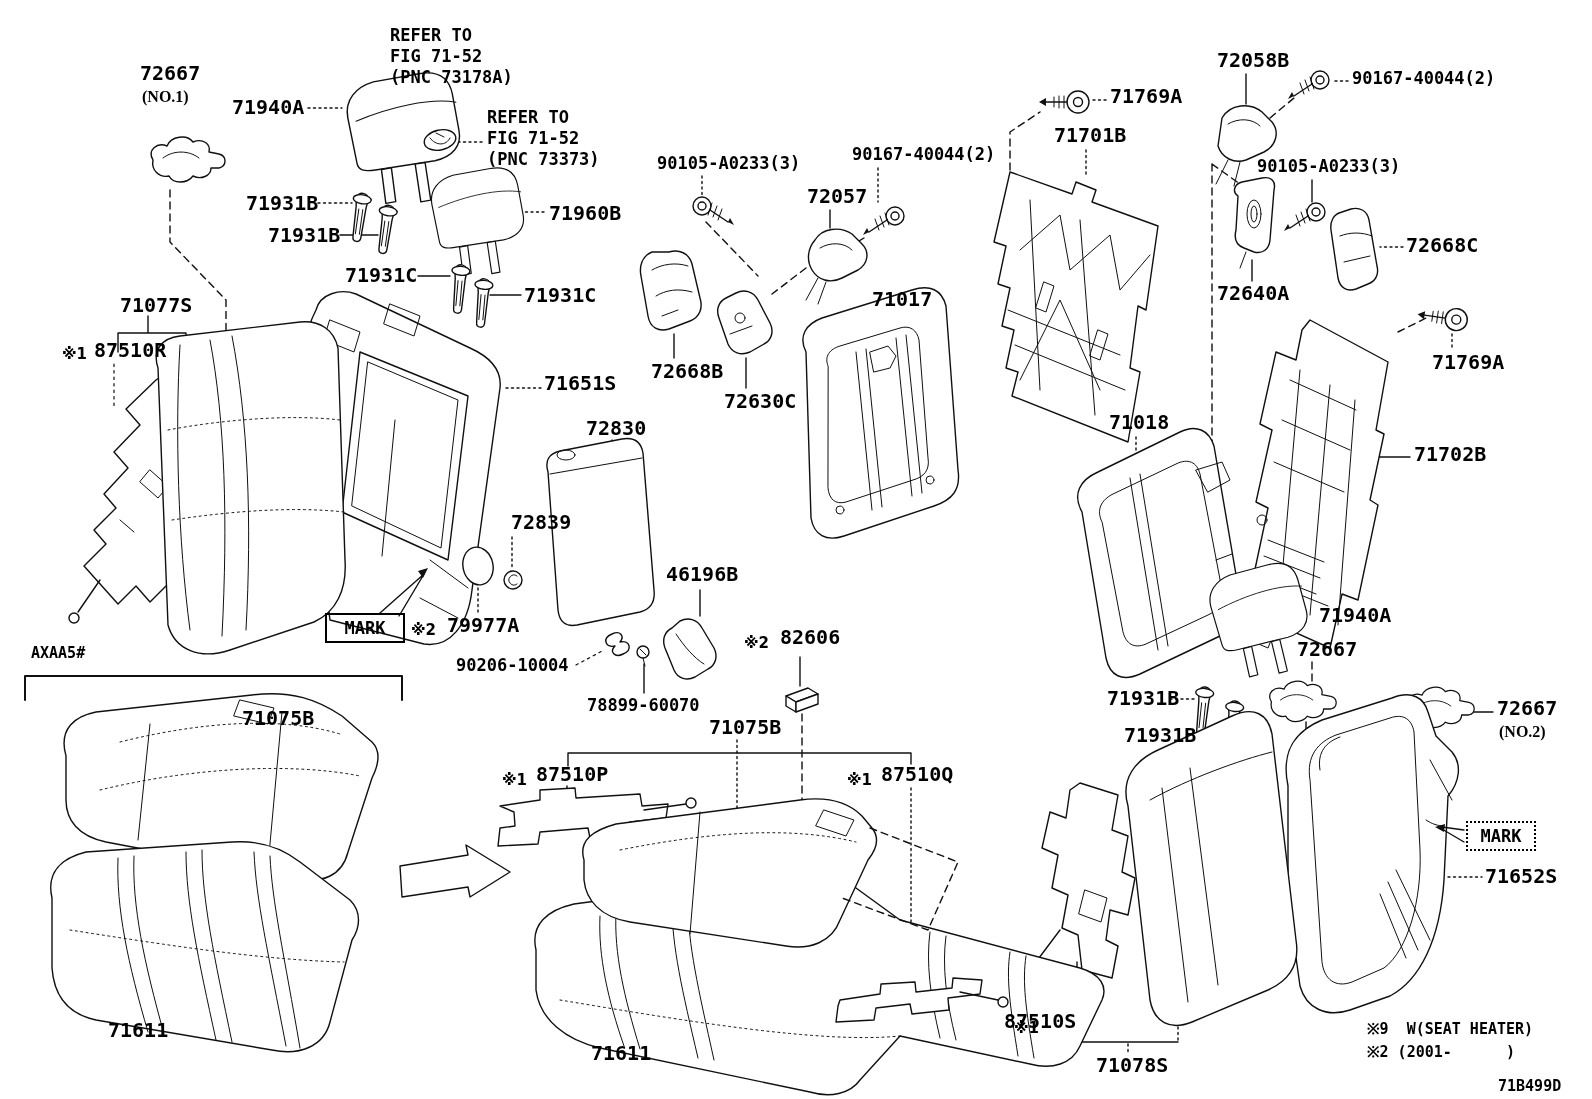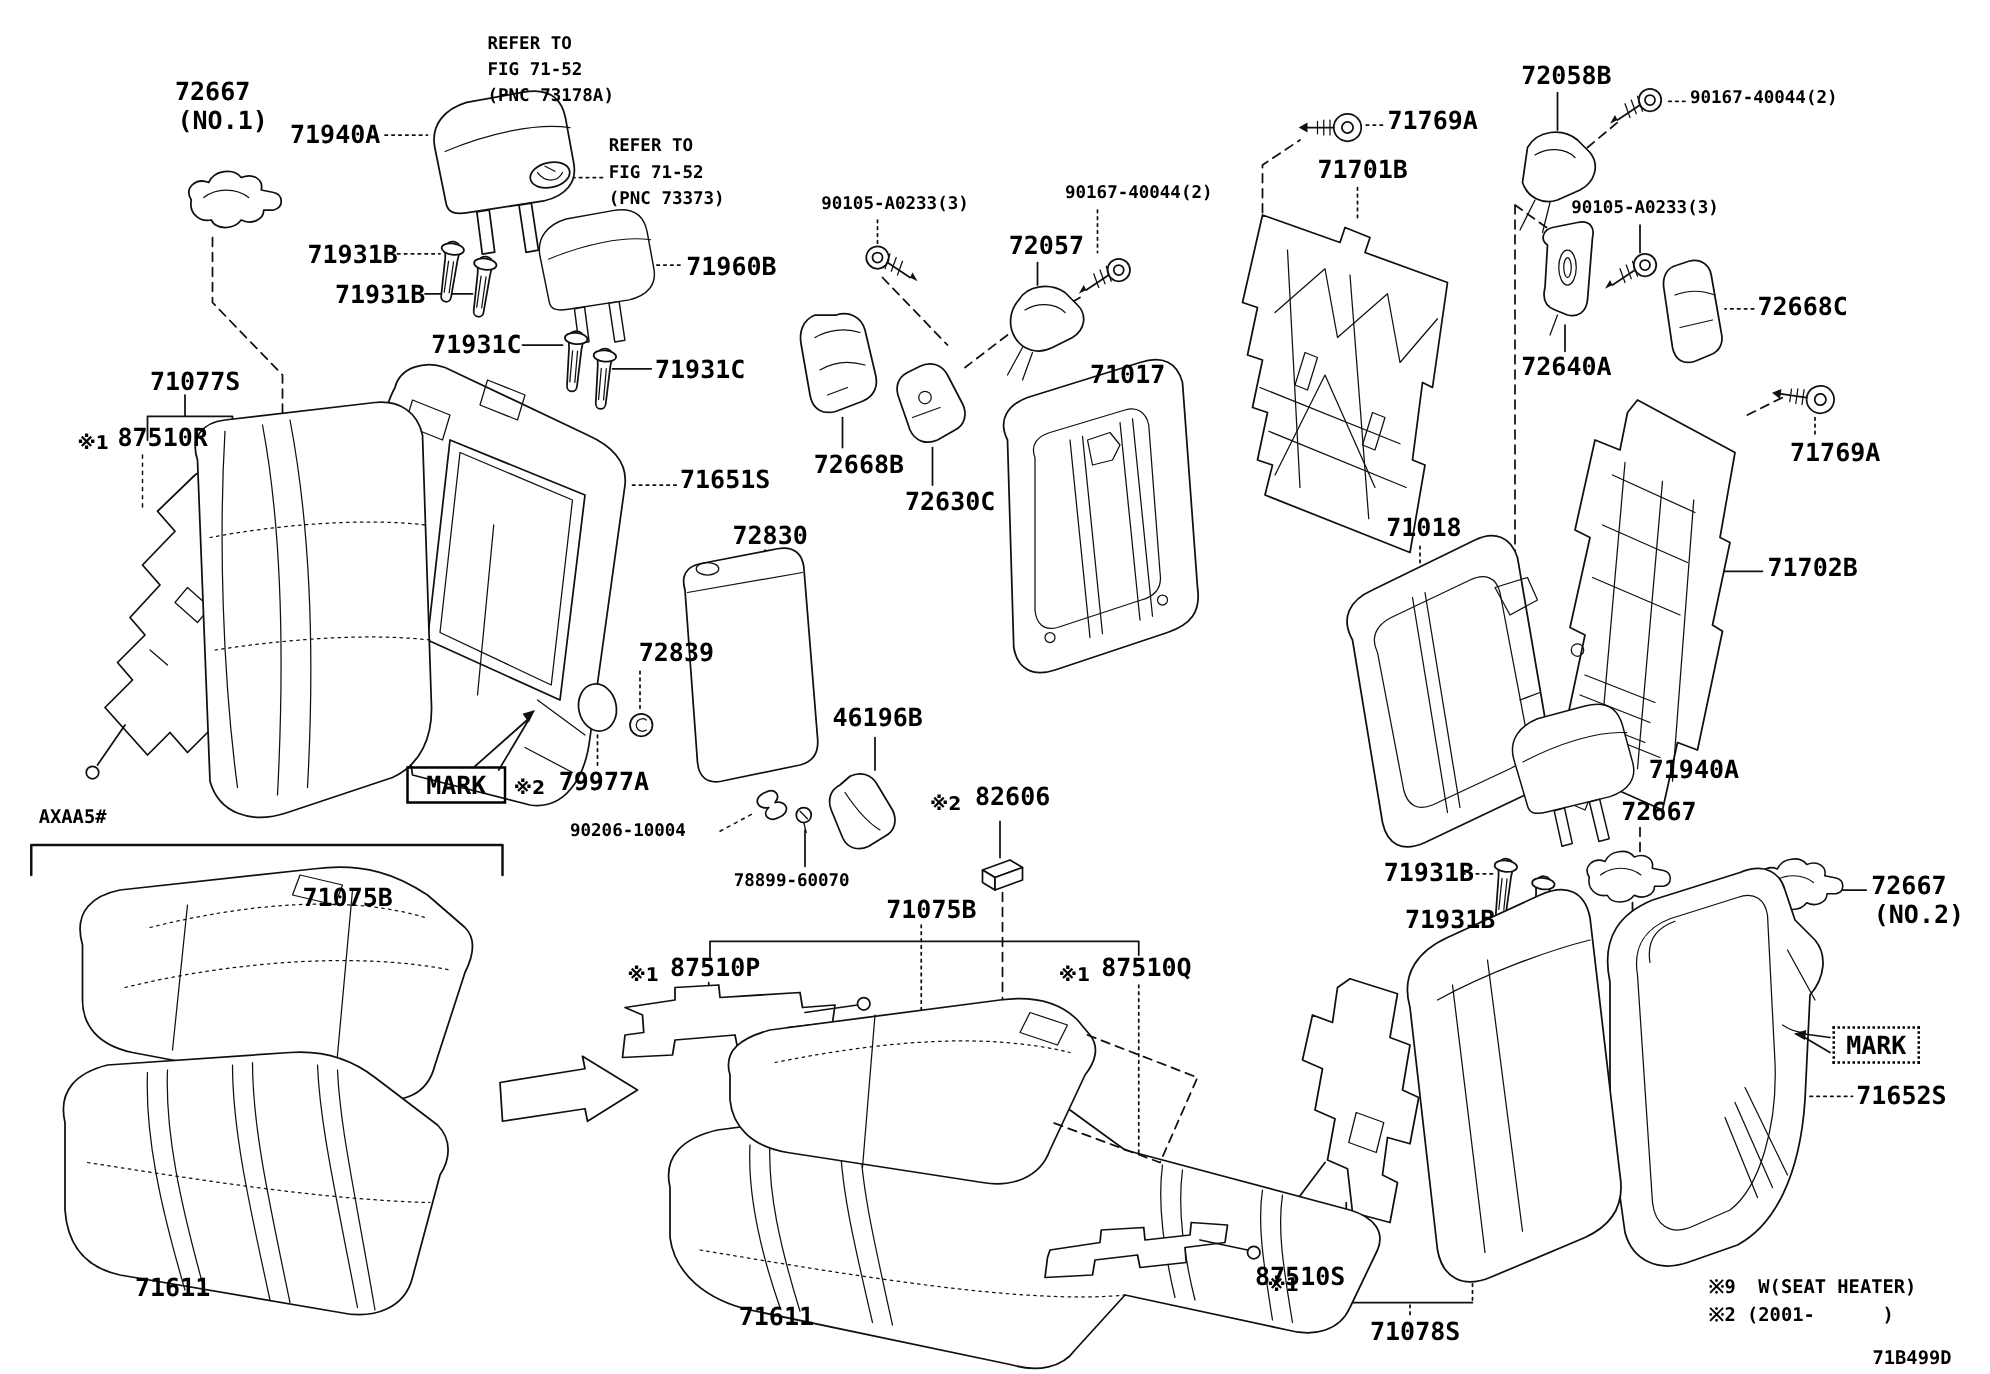--- a/index.html
+++ b/index.html
@@ -7,25 +7,25 @@
          font-family:"DejaVu Sans Mono",monospace;color:#000;}
   .stage svg{position:absolute;left:0;top:0;}
   svg *{stroke:#101010;stroke-width:1.4;fill:none;stroke-linecap:round;stroke-linejoin:round;}
   svg .w{fill:#ffffff;}
   svg .blk{fill:#101010;stroke:none;}
   svg .thin{stroke-width:1;}
   svg .dash{stroke-dasharray:7 5;}
   svg .dot{stroke-dasharray:2 3.5;}
   svg .dotl{stroke-dasharray:2.5 4;stroke-width:1.2;}
   .lbl{position:absolute;font-weight:bold;font-size:20px;line-height:21px;white-space:pre;}
-  .lbl-sm{font-size:14px;line-height:21px;text-align:right;}
+  .lbl-sm{font-size:17px;line-height:21px;text-align:right;}
   .lbl-md{font-size:15px;}
-  .note{font-size:20px;}
+  .note{font-size:16px;font-family:Liberation Serif, serif;}
   .mark{font-size:15px;font-family:"DejaVu Sans",sans-serif;}
-  .markbox{position:absolute;border:2px solid #000;font-weight:bold;font-size:20px;
+  .markbox{position:absolute;border:2px solid #000;font-weight:bold;font-size:17px;
            text-align:center;font-family:"DejaVu Sans Mono",monospace;}
   .markbox.dotted{border-style:dotted;}
 </style>
 </head>
 <body>
 
 <div class="stage">
 
 <svg width="1592" height="1099" viewBox="0 0 1592 1099">
   <defs>

